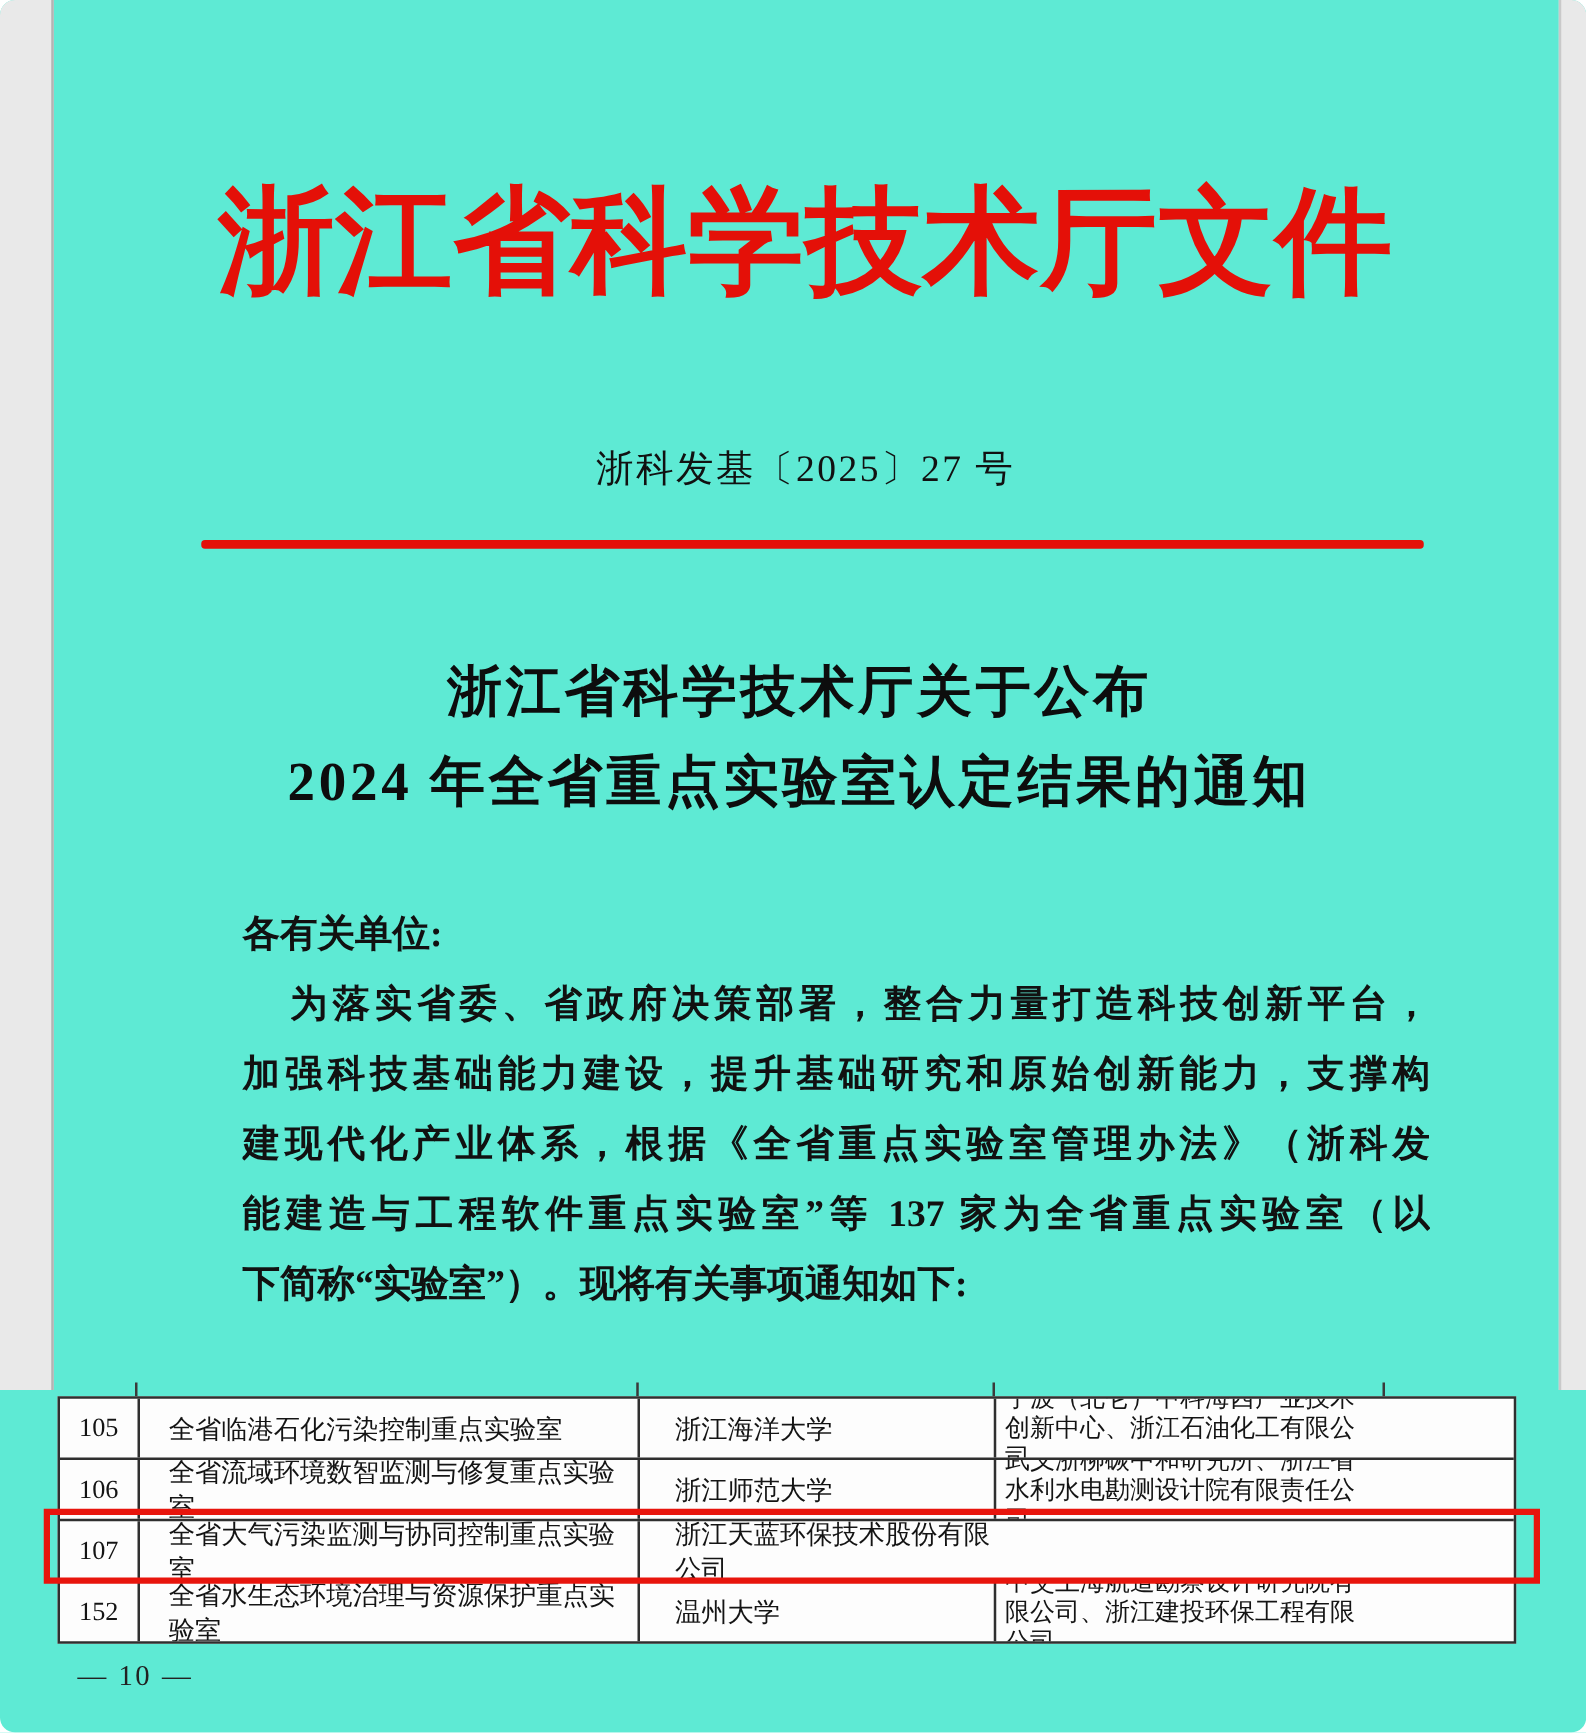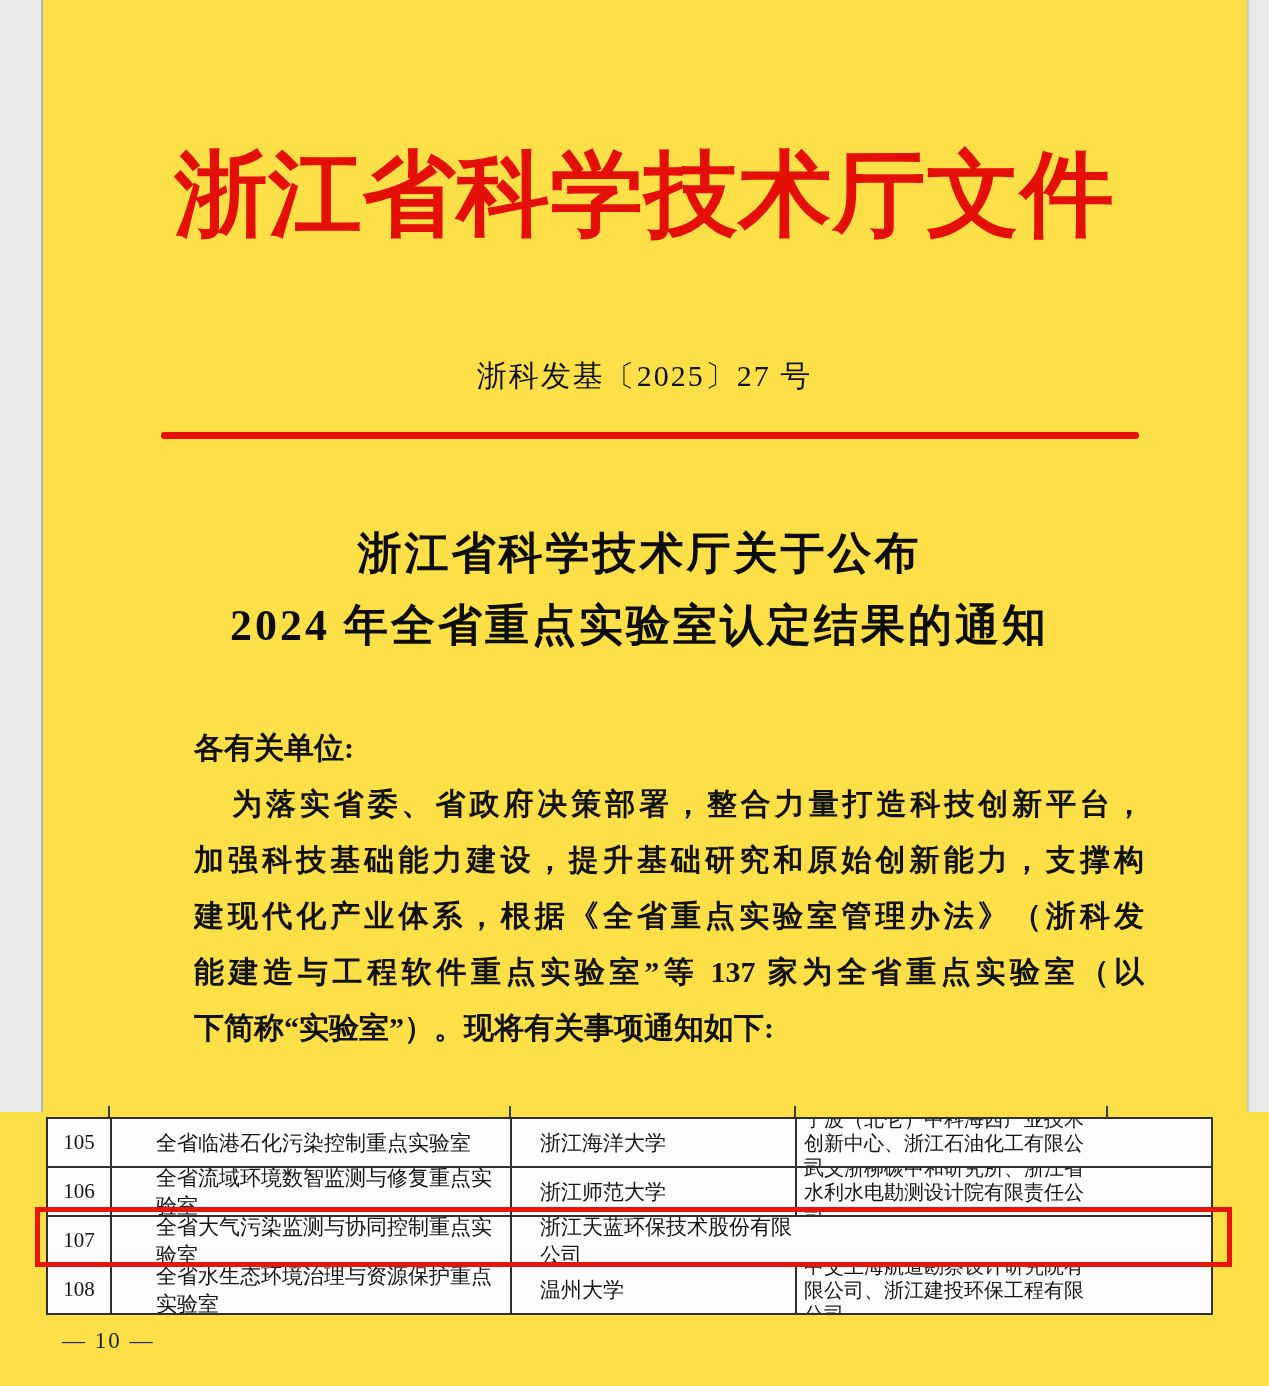--- a/index.html
+++ b/index.html
@@ -1,22 +1,23 @@
 <!DOCTYPE html>
 <html><head>
 <meta charset="utf-8">
 <style>
   html,body{margin:0;padding:0;background:#ffffff;}
   .canvas{
     position:relative;
     width:1269px;height:1386px;
-    background:#fde047;
+    background:#5eead4;
     overflow:hidden;
     font-family:"Liberation Serif","DejaVu Serif",serif;
     color:#1a1a1a;
+    border-radius:12px;
   }
   
   .margin-gray{position:absolute;background:#e9e9e9;top:0;}
   .margin-left{left:0;width:41px;height:1112px;border-right:2px solid #b3b3b3;}
   .margin-right{left:1247px;width:22px;height:1112px;border-left:2px solid #c9c9c9;}
 
   
   .banner-title{
     position:absolute;left:42px;right:22px;top:140px;
     text-align:center;
@@ -78,21 +79,21 @@
   }
   .t-row + .t-row{border-top:2px solid #2f2f2f;}
   .t-cell{
     display:flex;align-items:center;
     font-size:21px;color:#141414;
     box-sizing:border-box;
     overflow:hidden;
   }
   .t-cell + .t-cell{border-left:2px solid #2f2f2f;}
   .c-no{justify-content:center;}
-  .c-lab{padding-left:44px;}
+  .c-lab{padding-left:23px;}
   .c-inst{padding-left:28px;}
   .c-partner{font-size:20px;line-height:24px;padding:1px 8px 1px 7px;}
   .c-dir{justify-content:center;margin-top:47px;}
 
   .highlight-box{
     position:absolute;left:35px;top:1207px;width:1197px;height:60px;
     border:5px solid #e8150d;
     box-sizing:border-box;
     pointer-events:none;
     z-index:5;
@@ -153,21 +154,21 @@
     </div>
 
     <div class="t-row">
       <div class="t-cell c-no">107</div>
       <div class="t-cell c-lab">全省大气污染监测与协同控制重点实验室</div>
       <div class="t-cell c-inst">浙江天蓝环保技术股份有限公司</div>
       <div class="t-cell c-dir">吴忠标</div>
     </div>
 
     <div class="t-row">
-      <div class="t-cell c-no">108</div>
+      <div class="t-cell c-no">152</div>
       <div class="t-cell c-lab">全省水生态环境治理与资源保护重点实验室</div>
       <div class="t-cell c-inst">温州大学</div>
       <div class="t-cell c-partner">中交上海航道勘察设计研究院有限公司、浙江建投环保工程有限公司</div>
       <div class="t-cell c-dir">赵敏</div>
     </div>
 
   </div>
 
   <div class="highlight-box"></div>
 

